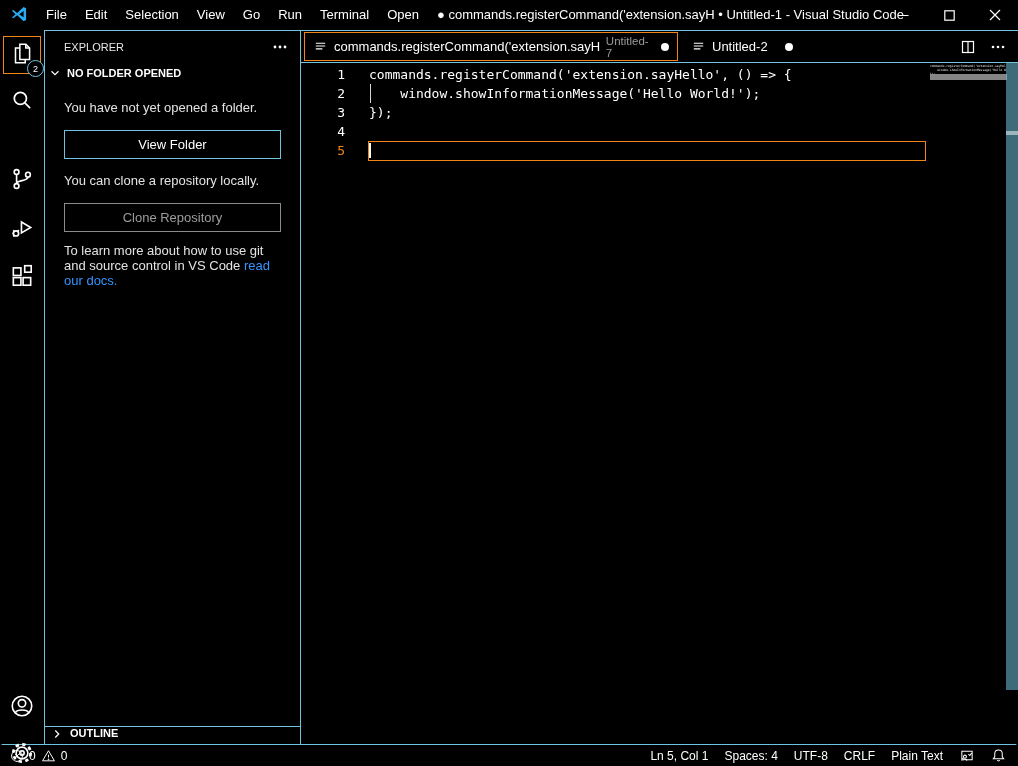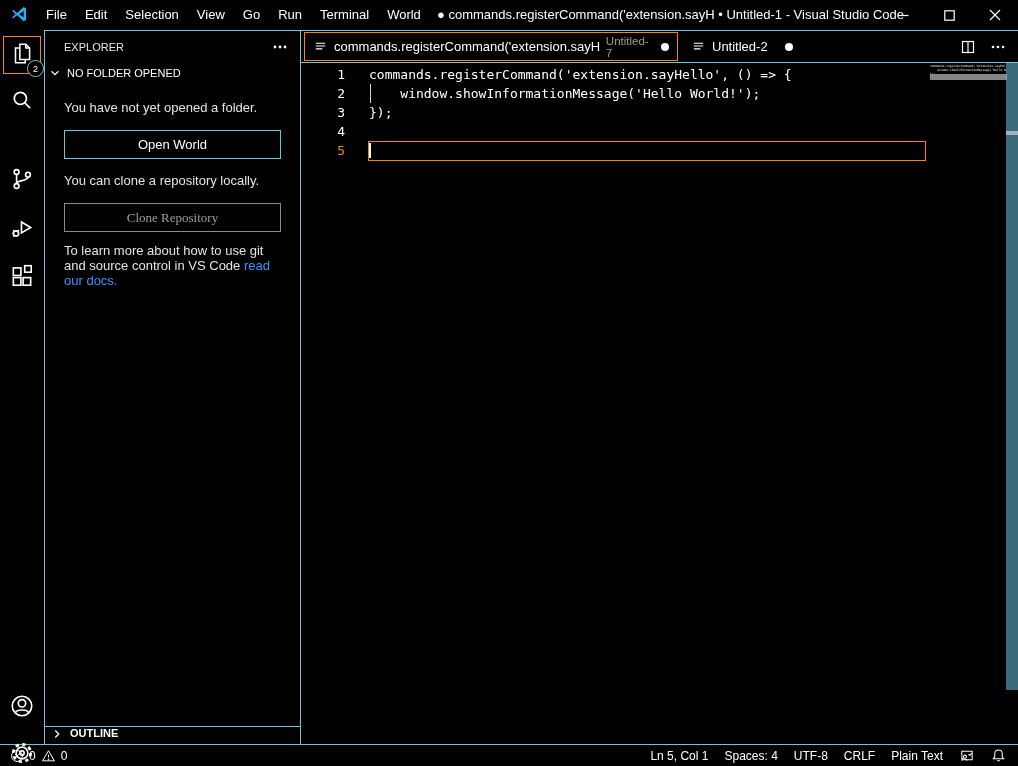--- a/index.html
+++ b/index.html
@@ -1,17 +1,17 @@
 <!DOCTYPE html>
 <html><head>
 <meta charset="utf-8">
 <style>
   html,body{margin:0;padding:0;background:#000;}
   .window{position:relative;width:1018px;height:766px;background:#000;overflow:hidden;
-          font-family:"Liberation Sans",sans-serif;color:#fff;}
+          font-family:"Liberation Sans",sans-serif;color:#fff;border-radius:31px;}
   svg{display:block;}
 
   
   .hline,.vline{position:absolute;background:#6FC3DF;}
 
   
   .titlebar{position:absolute;top:0;left:0;right:0;height:30px;display:flex;align-items:center;}
   .logo{margin:0 8px 0 9px;}
   .menu{display:flex;}
   .menu-item{padding:0 9px;font-size:13px;line-height:30px;color:#fff;cursor:default;}
@@ -24,21 +24,21 @@
   .ab-item{position:absolute;left:9px;width:26px;height:26px;}
   .ab-active-box{position:absolute;left:3px;top:5px;width:36px;height:36px;border:1px solid #F38518;}
   .ab-badge{position:absolute;right:-4px;bottom:-4px;width:15px;height:15px;border-radius:50%;
             background:#000;border:1.5px solid #6FC3DF;color:#fff;font-size:9px;
             display:flex;align-items:center;justify-content:center;}
 
   
   .sidebar{position:absolute;left:45px;top:31px;width:255px;height:713px;font-size:13px;}
   .sb-title{position:absolute;left:19px;top:10px;font-size:11px;color:#e7e7e7;}
   .sb-dots{position:absolute;right:12px;top:8px;}
-  .sb-section{position:absolute;left:0;top:31px;width:100%;height:22px;display:flex;align-items:center;font-size:11px;font-weight:400;}
+  .sb-section{position:absolute;left:0;top:31px;width:100%;height:22px;display:flex;align-items:center;font-size:11px;font-weight:700;}
   .sb-section .chev{margin:0 5px 0 3px;}
   .sb-text{position:absolute;left:19px;width:220px;color:#e3e3e3;line-height:18px;}
   .sb-btn{position:absolute;left:19px;width:217px;height:29px;box-sizing:border-box;
           background:#000;display:flex;align-items:center;justify-content:center;font-size:13px;}
   .btn-primary{border:1px solid #6FC3DF;color:#fff;cursor:pointer;}
   .btn-disabled{border:1px solid #8b8b8b;color:#9d9d9d;}
   .link{color:#3794FF;cursor:pointer;}
   .outline-bar{position:absolute;left:0;top:695px;width:100%;height:17px;border-top:1px solid #6FC3DF;
                display:flex;align-items:flex-start;font-size:11px;font-weight:700;}
   .outline-bar .chev{margin:0 6px 0 5px;}
@@ -86,21 +86,21 @@
       </svg>
     </span>
     <div class="menu">
       <span class="menu-item">File</span>
       <span class="menu-item">Edit</span>
       <span class="menu-item">Selection</span>
       <span class="menu-item">View</span>
       <span class="menu-item">Go</span>
       <span class="menu-item">Run</span>
       <span class="menu-item">Terminal</span>
-      <span class="menu-item">World</span>
+      <span class="menu-item">Open</span>
     </div>
     <span class="win-title">● commands.registerCommand('extension.sayH • Untitled-1 - Visual Studio Code</span>
     <div class="win-controls">
       <span class="win-btn">
         <svg width="11" height="11" viewBox="0 0 11 11">
             <line x1="0.5" y1="5.5" x2="10.5" y2="5.5" stroke="#fff" stroke-width="1.2"></line>
           </svg>
       </span>
       <span class="win-btn">
         <svg width="11" height="11" viewBox="0 0 11 11">
@@ -189,23 +189,23 @@
     </span>
     <div class="sb-section">
       <span class="chev">
         <svg width="14" height="14" viewBox="0 0 16 16" fill="none" stroke="#fff" stroke-width="1.4">
             <path d="M4 6 L8 10 L12 6"></path>
           </svg>
       </span>
       <span>NO FOLDER OPENED</span>
     </div>
     <div class="sb-text" style="top:68px;">You have not yet opened a folder.</div>
-    <div class="sb-btn btn-primary" style="top:99px;">Open World</div>
+    <div class="sb-btn btn-primary" style="top:99px;">View Folder</div>
     <div class="sb-text" style="top:141px;">You can clone a repository locally.</div>
-    <div class="sb-btn btn-disabled" style="top:172px;font-family:Liberation Serif, serif;">Clone Repository</div>
+    <div class="sb-btn btn-disabled" style="top:172px;">Clone Repository</div>
     <div class="sb-text" style="top:212px;line-height:15px;"><span>To learn more about how to use git and source control in VS Code </span><span class="link">read our docs.</span></div>
     <div class="outline-bar">
       <span class="chev">
         <svg width="14" height="14" viewBox="0 0 16 16" fill="none" stroke="#fff" stroke-width="1.4">
             <path d="M6 4 L10 8 L6 12"></path>
           </svg>
       </span>
       <span>OUTLINE</span>
     </div>
   </div>

